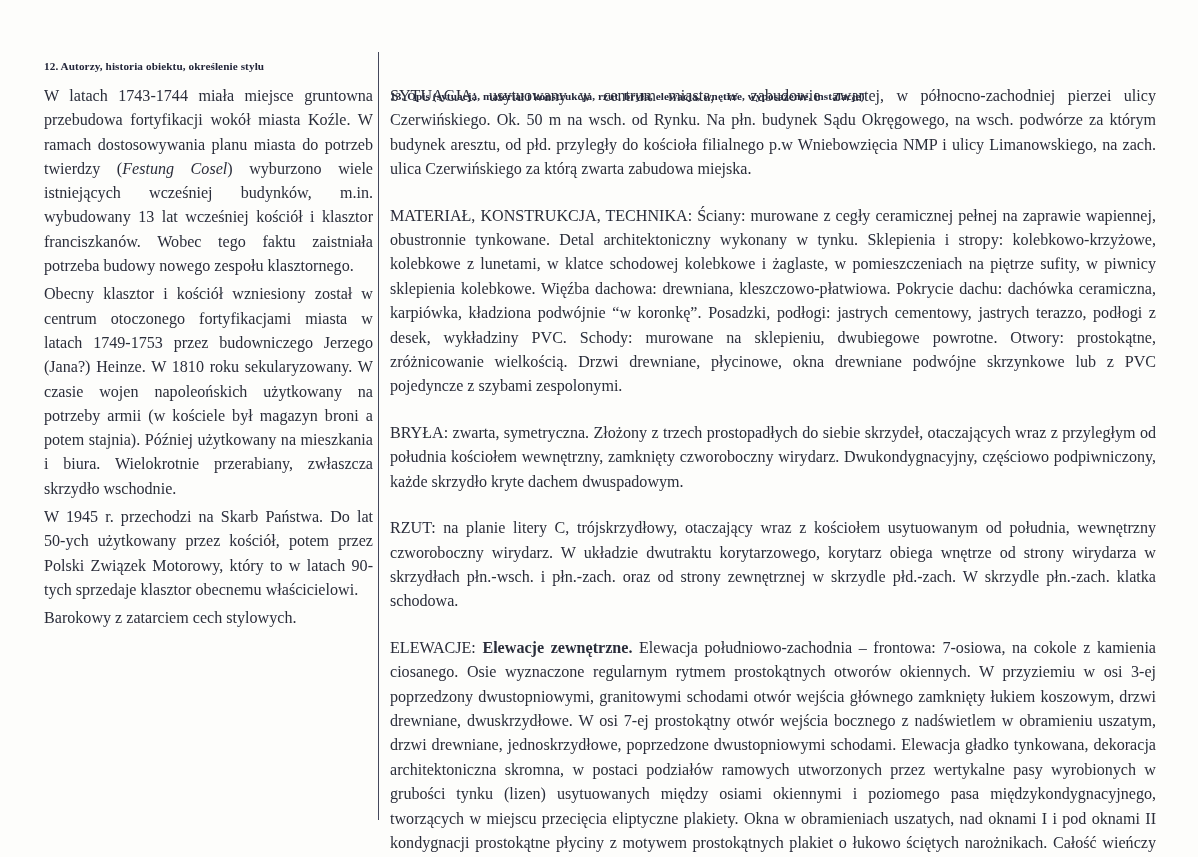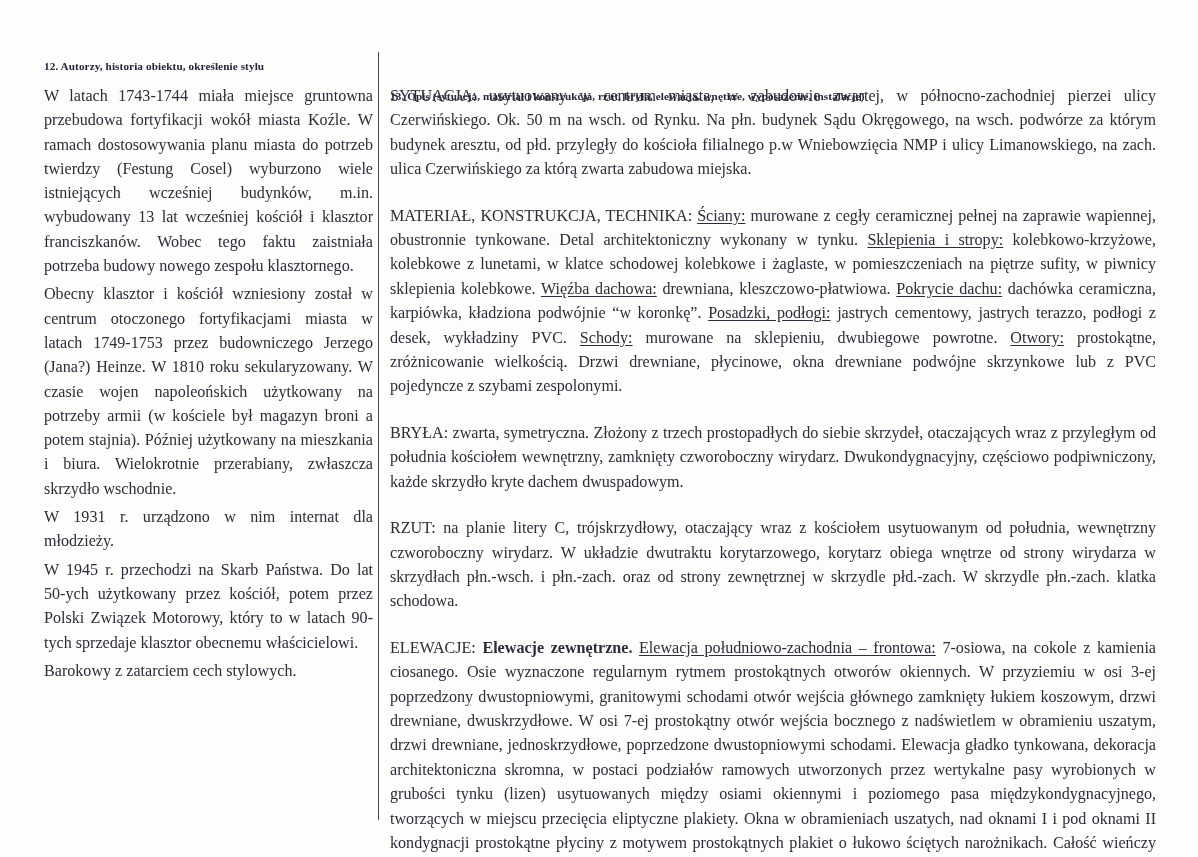--- a/index.html
+++ b/index.html
@@ -68,39 +68,38 @@
     text-align: justify;
   }
   
   #col-right .para + .para {
     margin-top: 22px;
   }
   #col-left .para + .para {
     margin-top: 4px;
   }
   .nojust { text-align: left; }
-  .it { }
+  .it { font-style: italic; }
   .bd { font-weight: bold; }
-  .ul { text-decoration: underline; text-underline-offset: 2px; }
+  .ul { text-underline-offset: 2px; }
 </style>
 </head>
 <body>
 
 <div class="page">
 
   <div class="col-head" id="head-left">12. Autorzy, historia obiektu, określenie stylu</div>
 
   <div class="col-head" id="head-right">13. Opis (sytuacja, materiał i konstrukcja, rzut. bryła, elewacja, wnętrze, wyposażenie, instalacje)</div>
 
   <div class="divider"></div>
 
   <div class="column" id="col-left">
       <p class="para"><span>W latach 1743-1744 miała miejsce gruntowna przebudowa fortyfikacji wokół miasta Koźle. W ramach dostosowywania planu miasta do potrzeb twierdzy (</span><span class="it">Festung Cosel</span><span>) wyburzono wiele istniejących wcześniej budynków, m.in. wybudowany 13 lat wcześniej kościół i klasztor franciszkanów. Wobec tego faktu zaistniała potrzeba budowy nowego zespołu klasztornego.</span></p>
       <p class="para"><span>Obecny klasztor i kościół wzniesiony został w centrum otoczonego fortyfikacjami miasta w latach 1749-1753 przez budowniczego Jerzego (Jana?) Heinze. W 1810 roku sekularyzowany. W czasie wojen napoleońskich użytkowany na potrzeby armii (w kościele był magazyn broni a potem stajnia). Później użytkowany na mieszkania i biura. Wielokrotnie przerabiany, zwłaszcza skrzydło wschodnie.</span></p>
-      <p class="para"><span>W 1931 r. urządzono w nim internat dla młodzieży.</span></p>
       <p class="para"><span>W 1945 r. przechodzi na Skarb Państwa. Do lat 50-ych użytkowany przez kościół, potem przez Polski Związek Motorowy, który to w latach 90-tych sprzedaje klasztor obecnemu właścicielowi.</span></p>
       <p class="para nojust"><span>Barokowy z zatarciem cech stylowych.</span></p>
     </div>
 
   <div class="column" id="col-right">
       <p class="para"><span>SYTUACJA: usytuowany w centrum miasta, w zabudowie zwartej, w północno-zachodniej pierzei ulicy Czerwińskiego. Ok. 50 m na wsch. od Rynku. Na płn. budynek Sądu Okręgowego, na wsch. podwórze za którym budynek aresztu, od płd. przyległy do kościoła filialnego p.w Wniebowzięcia NMP i ulicy Limanowskiego, na zach. ulica Czerwińskiego za którą zwarta zabudowa miejska.</span></p>
       <p class="para"><span>MATERIAŁ, KONSTRUKCJA, TECHNIKA: </span><span class="ul">Ściany:</span><span> murowane z cegły ceramicznej pełnej na zaprawie wapiennej, obustronnie tynkowane. Detal architektoniczny wykonany w tynku. </span><span class="ul">Sklepienia i stropy:</span><span> kolebkowo-krzyżowe, kolebkowe z lunetami, w klatce schodowej kolebkowe i żaglaste, w pomieszczeniach na piętrze sufity, w piwnicy sklepienia kolebkowe. </span><span class="ul">Więźba dachowa:</span><span> drewniana, kleszczowo-płatwiowa. </span><span class="ul">Pokrycie dachu:</span><span> dachówka ceramiczna, karpiówka, kładziona podwójnie “w koronkę”. </span><span class="ul">Posadzki, podłogi:</span><span> jastrych cementowy, jastrych terazzo, podłogi z desek, wykładziny PVC. </span><span class="ul">Schody:</span><span> murowane na sklepieniu, dwubiegowe powrotne. </span><span class="ul">Otwory:</span><span> prostokątne, zróżnicowanie wielkością. Drzwi drewniane, płycinowe, okna drewniane podwójne skrzynkowe lub z PVC pojedyncze z szybami zespolonymi.</span></p>
       <p class="para"><span>BRYŁA: zwarta, symetryczna. Złożony z trzech prostopadłych do siebie skrzydeł, otaczających wraz z przyległym od południa kościołem wewnętrzny, zamknięty czworoboczny wirydarz. Dwukondygnacyjny, częściowo podpiwniczony, każde skrzydło kryte dachem dwuspadowym.</span></p>
       <p class="para"><span>RZUT: na planie litery C, trójskrzydłowy, otaczający wraz z kościołem usytuowanym od południa, wewnętrzny czworoboczny wirydarz. W układzie dwutraktu korytarzowego, korytarz obiega wnętrze od strony wirydarza w skrzydłach płn.-wsch. i płn.-zach. oraz od strony zewnętrznej w skrzydle płd.-zach. W skrzydle płn.-zach. klatka schodowa.</span></p>
       <p class="para"><span>ELEWACJE: </span><span class="bd">Elewacje zewnętrzne.</span><span> </span><span class="ul">Elewacja południowo-zachodnia – frontowa:</span><span> 7-osiowa, na cokole z kamienia ciosanego. Osie wyznaczone regularnym rytmem prostokątnych otworów okiennych. W przyziemiu w osi 3-ej poprzedzony dwustopniowymi, granitowymi schodami otwór wejścia głównego zamknięty łukiem koszowym, drzwi drewniane, dwuskrzydłowe. W osi 7-ej prostokątny otwór wejścia bocznego z nadświetlem w obramieniu uszatym, drzwi drewniane, jednoskrzydłowe, poprzedzone dwustopniowymi schodami. Elewacja gładko tynkowana, dekoracja architektoniczna skromna, w postaci podziałów ramowych utworzonych przez wertykalne pasy wyrobionych w grubości tynku (lizen) usytuowanych między osiami okiennymi i poziomego pasa międzykondygnacyjnego, tworzących w miejscu przecięcia eliptyczne plakiety. Okna w obramieniach uszatych, nad oknami I i pod oknami II kondygnacji prostokątne płyciny z motywem prostokątnych plakiet o łukowo ściętych narożnikach. Całość wieńczy gzyms okapowy. </span></p>

